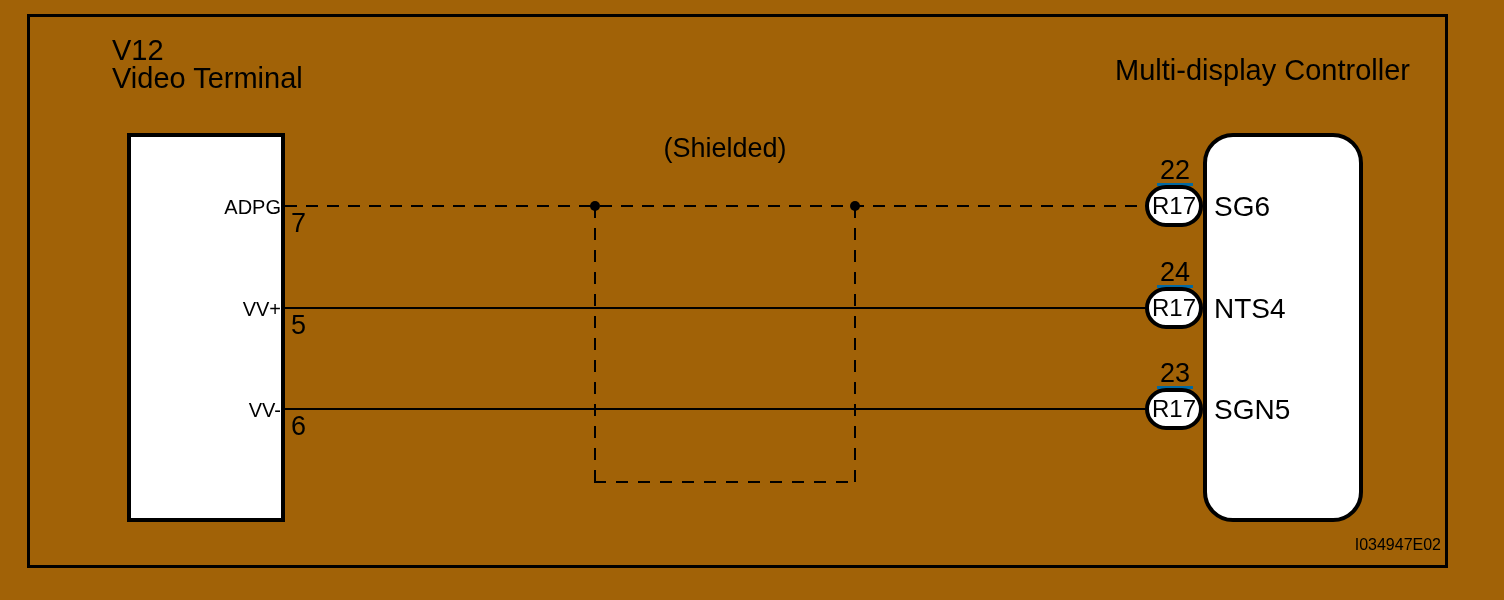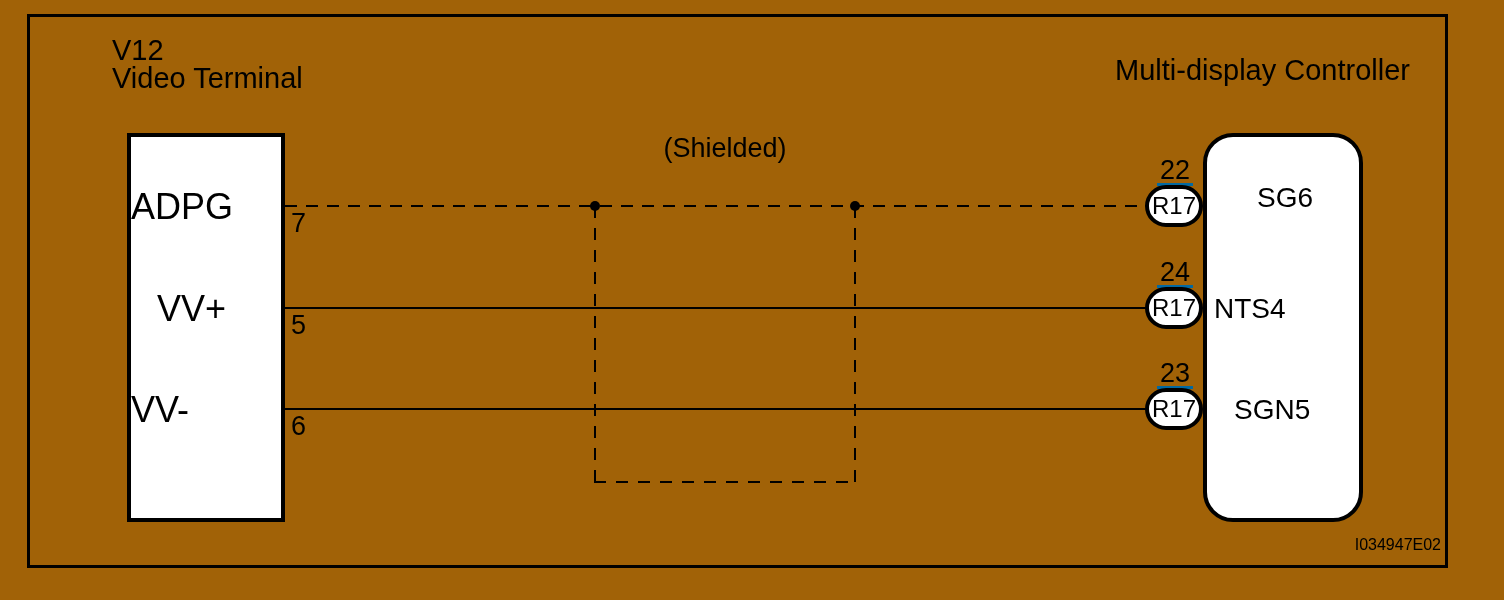--- a/index.html
+++ b/index.html
@@ -100,22 +100,22 @@
     background: #000000;
     top: 201px;
   }
   .dot.d1 { left: 590px; }
   .dot.d2 { left: 850px; }
 
   
   .pin-name {
     position: absolute;
     left: 131px; width: 150px;
-    text-align: left;
-    font-size: 36px; line-height: 28px;
+    text-align: right;
+    font-size: 20px; line-height: 28px;
     white-space: nowrap;
   }
   .pin-name.r1 { top: 193px; }
   .pin-name.r2 { top: 295px; padding-left: 26px; }
   .pin-name.r3 { top: 396px; }
 
   .pin-num-left {
     position: absolute;
     left: 291px;
     font-size: 27px; line-height: 27px;
@@ -158,23 +158,23 @@
   .conn-oval.r3 { top: 388px; }
 
   
   .signal {
     position: absolute;
     left: 1214px;
     font-size: 28px; line-height: 28px;
     white-space: nowrap;
     z-index: 2;
   }
-  .signal.r1 { top: 184px; margin-left: 43px; }
+  .signal.r1 { top: 193px; }
   .signal.r2 { top: 295px; }
-  .signal.r3 { top: 396px; margin-left: 20px; }
+  .signal.r3 { top: 396px; }
 
   
   .fig-code {
     position: absolute;
     left: 1241px; top: 536px;
     width: 200px;
     text-align: right;
     font-size: 16px;
     letter-spacing: 0px;
   }

